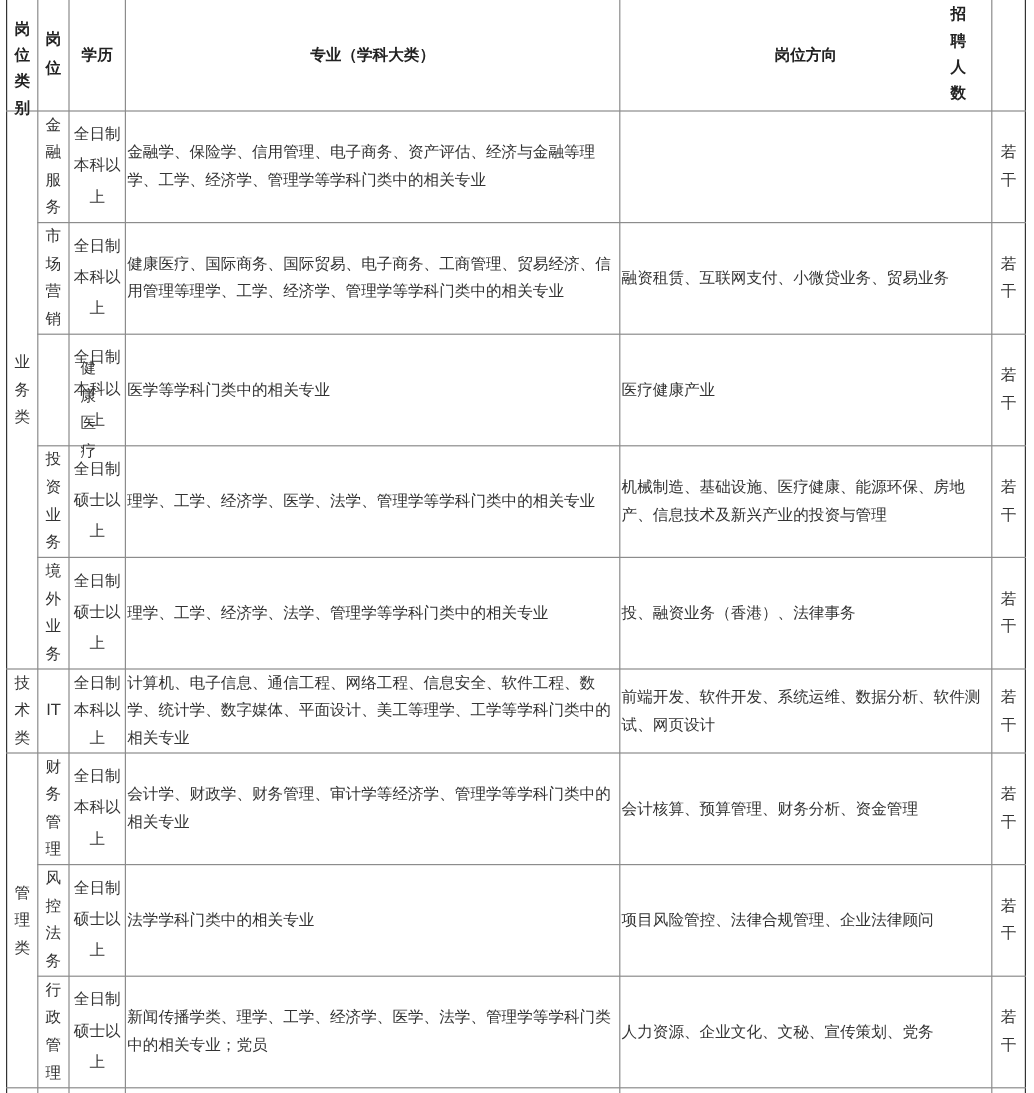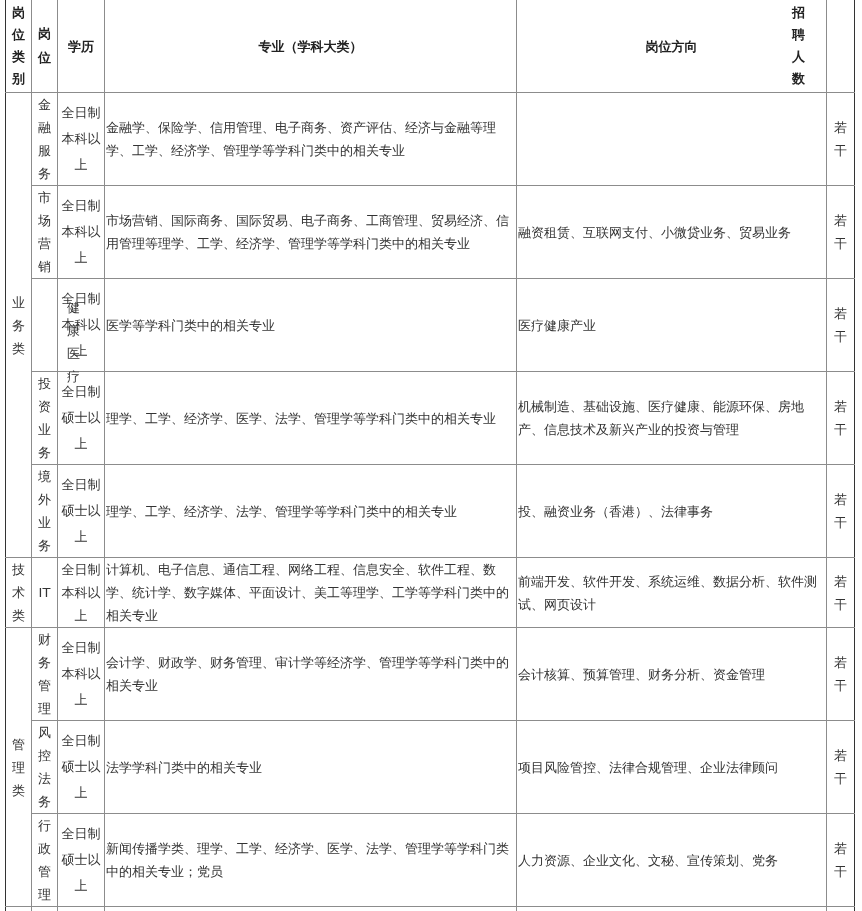--- a/index.html
+++ b/index.html
@@ -37,21 +37,21 @@
   <div class="hline" style="left:31px;width:824px;top:371px;"></div>
   <div class="hline" style="left:31px;width:824px;top:464px;"></div>
 
   <div class="hline" style="left:5px;width:850px;top:557px;"></div>
   <div class="hline" style="left:5px;width:850px;top:627px;"></div>
 
   <div class="hline" style="left:31px;width:824px;top:720px;"></div>
   <div class="hline" style="left:31px;width:824px;top:813px;"></div>
   <div class="hline" style="left:5px;width:850px;top:906px;"></div>
 
-  <div class="cell center hdr narrow" style="left:6px;top:0;width:25px;height:92px;line-height:22px;">
+  <div class="cell center hdr narrow" style="left:6px;top:12px;width:25px;height:92px;line-height:22px;font-family:Liberation Mono, monospace;">
     <span style="width:14px;display:block;word-break:break-all;">岗位类别</span>
   </div>
   <div class="cell center hdr narrow" style="left:32px;top:0;width:25px;height:92px;line-height:24px;">
     <span style="width:14px;display:block;word-break:break-all;">岗位</span>
   </div>
   <div class="cell center hdr" style="left:58px;top:0;width:46px;height:92px;">
     <span>学历</span>
   </div>
   <div class="cell center hdr" style="left:105px;top:0;width:411px;height:92px;">
     <span>专业（学科大类）</span>
@@ -86,21 +86,21 @@
     <span style="width:14px;display:block;word-break:break-all;">若干</span>
   </div>
 
   <div class="cell center narrow" style="left:32px;top:186px;width:25px;height:92px;line-height:23px;">
     <span style="width:14px;display:block;word-break:break-all;">市场营销</span>
   </div>
   <div class="cell center edu" style="left:58px;top:186px;width:46px;height:92px;">
     <span style="width:42px;display:block;">全日制本科以上</span>
   </div>
   <div class="cell left" style="left:105px;top:186px;width:411px;height:92px;">
-    <span>市场营销、国际商务、国际贸易、电子商务、工商管理、贸易经济、信用管理等理学、工学、经济学、管理学等学科门类中的相关专业</span>
+    <span>健康医疗、国际商务、国际贸易、电子商务、工商管理、贸易经济、信用管理等理学、工学、经济学、管理学等学科门类中的相关专业</span>
   </div>
   <div class="cell left" style="left:517px;top:186px;width:309px;height:92px;">
     <span>融资租赁、互联网支付、小微贷业务、贸易业务</span>
   </div>
   <div class="cell center narrow" style="left:827px;top:186px;width:27px;height:92px;">
     <span style="width:14px;display:block;word-break:break-all;">若干</span>
   </div>
 
   <div class="cell center narrow" style="left:32px;top:296px;width:25px;height:92px;line-height:23px;margin-left:29px;">
     <span style="width:14px;display:block;word-break:break-all;">健康医疗</span>

